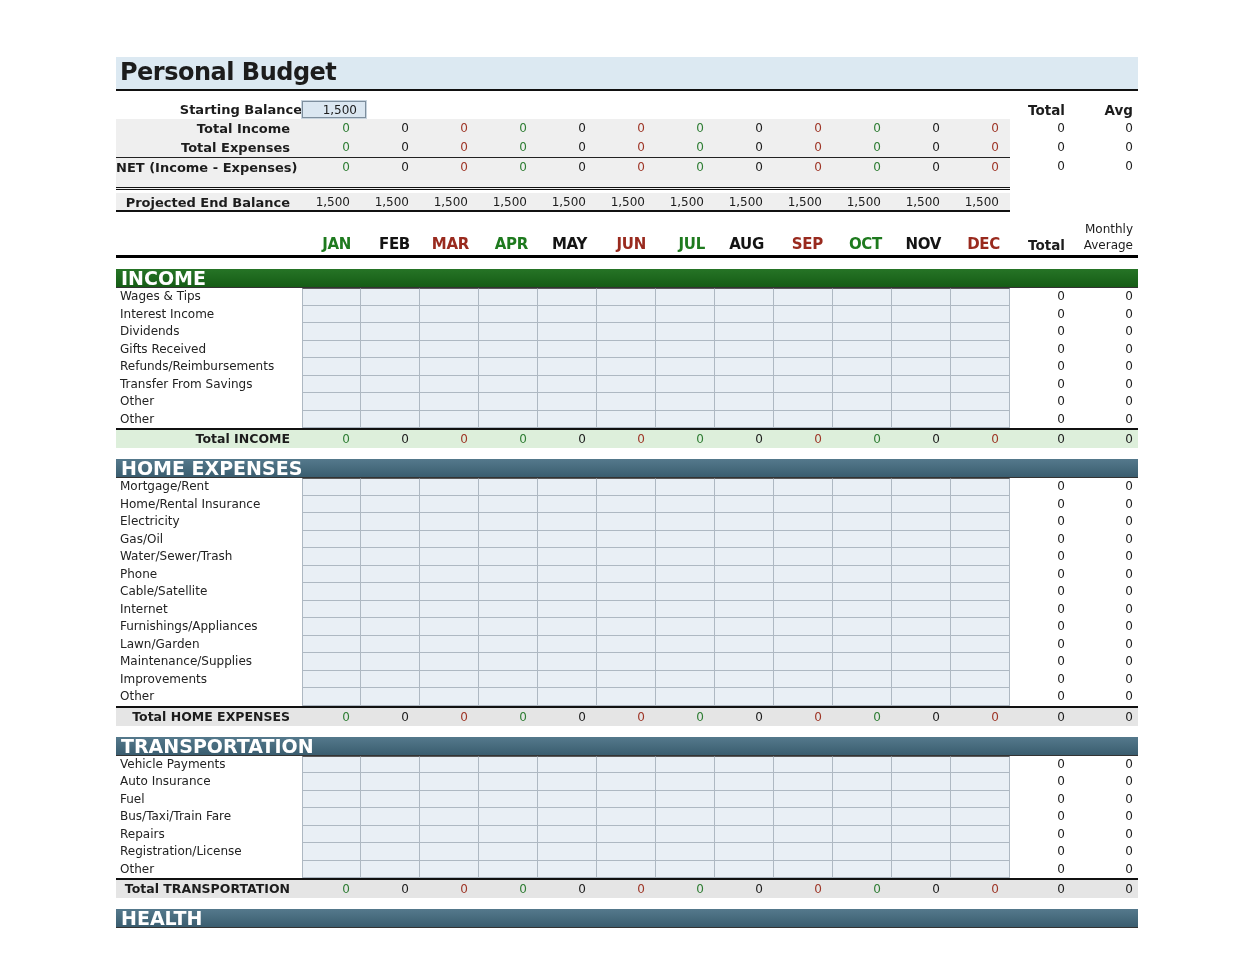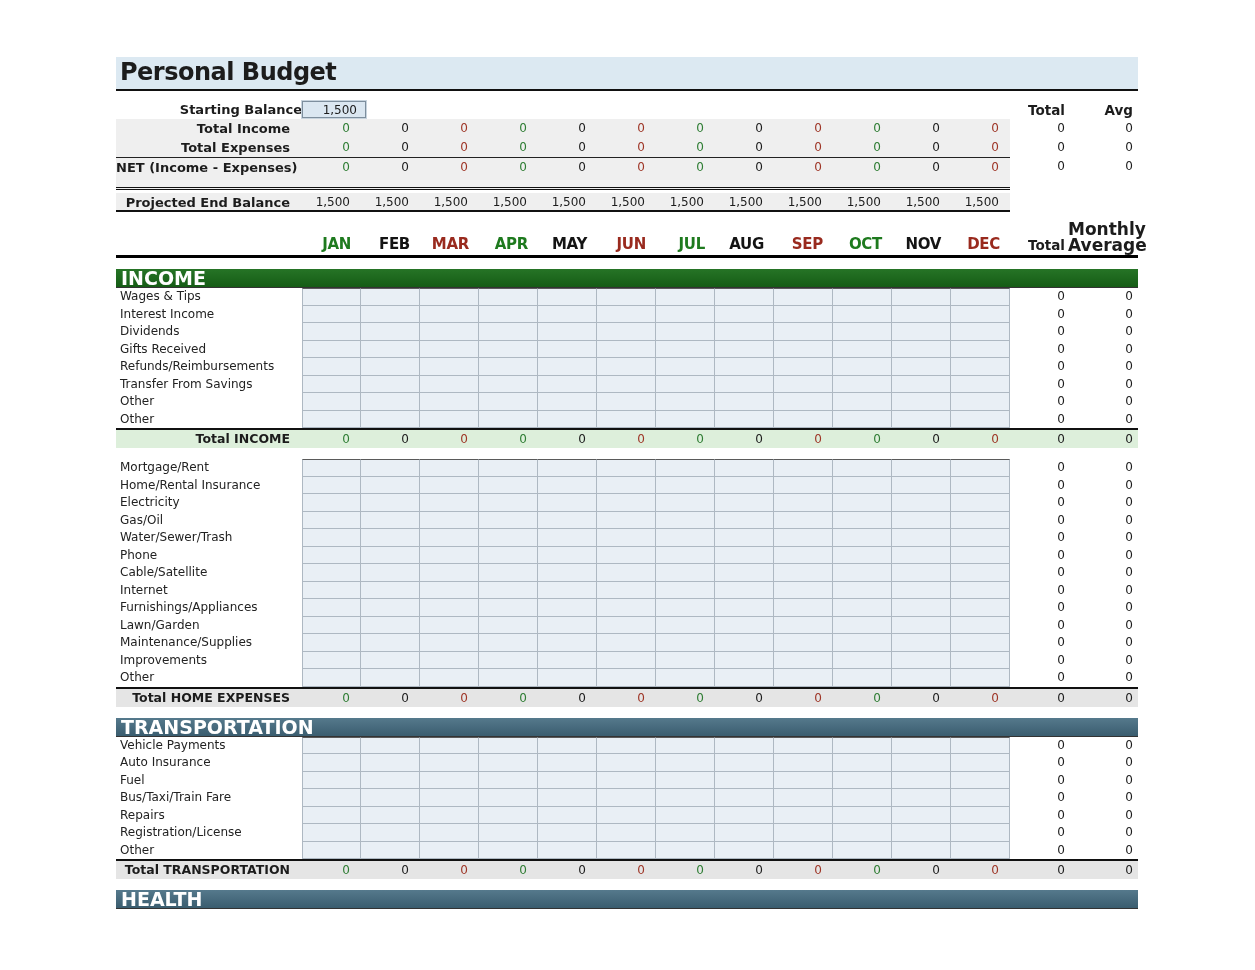--- a/index.html
+++ b/index.html
@@ -33,21 +33,21 @@
   .srow.net{height:33px;}
   .srow.proj{margin-top:3px;}
   .srow.proj .band{border-bottom:2px solid #111;}
 
   
   .months-block{position:relative;display:flex;align-items:flex-end;height:40px;border-bottom:3px solid #000;
                 padding-bottom:2px;margin-top:1px;}
   .mcell{width:59px;flex:none;text-align:right;padding-right:10px;box-sizing:border-box;
          font-size:15px;font-weight:bold;letter-spacing:-.3px;}
   .months-block .totcol{font-size:13.5px;font-weight:bold;}
-  .months-block .avgcol{font-size:17px;font-weight:bold;line-height:16px;}
+  .months-block .avgcol{font-size:12px;font-weight:normal;line-height:16px;}
 
   
   .v-green{color:#2e7d33;} .v-black{color:#1c1c1c;} .v-red{color:#9e3526;}
   .m-green{color:#1e7a1e;} .m-black{color:#141414;} .m-red{color:#992a1e;}
 
   
   .sections{margin-top:11px;}
   .section{margin-bottom:11px;}
   .sec-bar{height:18px;line-height:18px;color:#fff;font-weight:bold;font-size:19px;
            padding-left:5px;border-bottom:1px solid #333;}
@@ -336,20 +336,21 @@
             <div class="vcell v-black">0</div>
             <div class="vcell v-red">0</div>
             <div class="vcell v-green">0</div>
             <div class="vcell v-black">0</div>
             <div class="vcell v-red">0</div>
             <div class="totcol v-black">0</div>
             <div class="avgcol v-black">0</div>
           </div>
         </div>
         <div class="section">
+          <div class="sec-bar slate">HOME EXPENSES</div>
           <div class="irow r0">
             <div class="ilabel">Mortgage/Rent</div>
             <div class="gcell c0"></div>
             <div class="gcell"></div>
             <div class="gcell"></div>
             <div class="gcell"></div>
             <div class="gcell"></div>
             <div class="gcell"></div>
             <div class="gcell"></div>
             <div class="gcell"></div>

